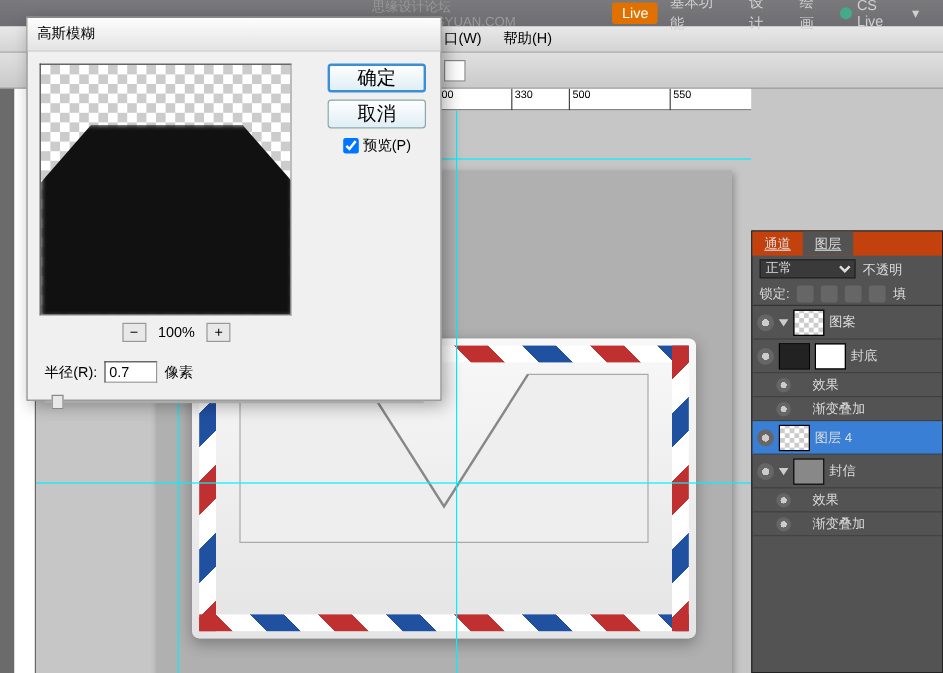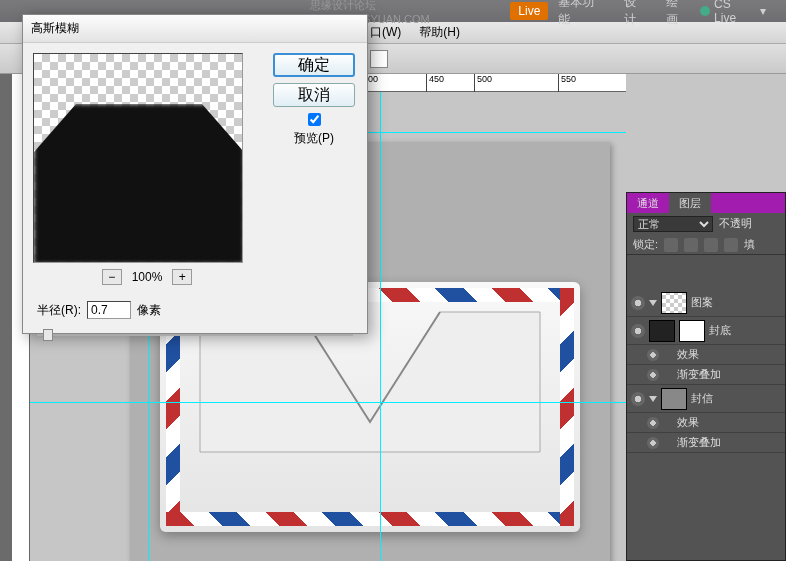--- a/index.html
+++ b/index.html
@@ -38,28 +38,28 @@
 .env-top { top: 6px; } .env-bot { bottom: 6px; }
 .flap { position: absolute; left: 30px; top: 20px; width: 360px; height: 160px; }
 .flap svg { width: 100%; height: 100%; }
 
 
 .guide-v { position: absolute; top: 0; bottom: 0; width: 1px; background: #00f0ff; }
 .guide-h { position: absolute; left: 0; right: 0; height: 1px; background: #00f0ff; }
 
 
 .panels { position: absolute; right: 0; top: 192px; width: 160px; bottom: 0; background: #535353; color: #ddd; font-size: 11px; border: 1px solid #222; }
-.panel-tabs { display: flex; height: 20px; background: #a21caf; }
+.panel-tabs { display: flex; height: 20px; background: #c2410c; text-decoration: underline; }
 .panel-tabs .ptab { padding: 3px 10px; cursor: pointer; }
 .panel-tabs .ptab.active { background: #535353; }
-.blend-row { display: flex; align-items: flex-start; padding: 3px 6px; gap: 6px; }
+.blend-row { display: flex; align-items: flex-end; padding: 3px 6px; gap: 6px; }
 .blend-row select { background: #3a3a3a; color: #ddd; border: 1px solid #222; width: 80px; font-size: 11px; }
 .lock-row { display: flex; align-items: center; gap: 6px; padding: 2px 6px; border-bottom: 1px solid #333; }
 .lock-row .ic { width: 14px; height: 14px; background: #666; border-radius: 2px; }
-.layers { overflow: auto; margin-top: 34px; }
+.layers { overflow: auto; }
 .layer-row { display: flex; align-items: center; height: 28px; border-bottom: 1px solid #404040; padding: 0 4px; gap: 4px; }
 .layer-row.sel { background: #3a7fd6; }
 .layer-row .eye { width: 14px; height: 14px; background: radial-gradient(circle,#ccc 30%,#666 31%); border-radius: 50%; }
 .layer-row .thumb { width: 26px; height: 22px; background: #fff; border: 1px solid #000; }
 .layer-row .thumb.mask { background: linear-gradient(#222,#222); }
 .layer-row .thumb.checker { background: repeating-conic-gradient(#ccc 0 25%,#fff 0 50%) 50%/8px 8px; }
 .layer-row .triangle { width: 0; height: 0; border-left: 4px solid transparent; border-right: 4px solid transparent; border-top: 6px solid #ccc; }
 .layer-row .lname { flex: 1; white-space: nowrap; overflow: hidden; }
 .fx-row { height: 20px; padding-left: 48px; display: flex; align-items: center; gap: 4px; border-bottom: 1px solid #404040; }
 .fx-row .eye { width: 12px; height: 12px; background: radial-gradient(circle,#ccc 30%,#666 31%); border-radius: 50%; margin-left: -28px; margin-right: 14px; }
@@ -70,21 +70,21 @@
 .dialog .titlebar { height: 28px; background: linear-gradient(#fdfdfd,#e3e3e3); border-bottom: 1px solid #ccc; display: flex; align-items: center; padding: 0 8px; font-size: 12px; }
 .dialog .body { display: flex; padding: 10px; gap: 10px; }
 .preview-col { flex: 1; }
 .preview-box { width: 210px; height: 210px; border: 1px inset #999; background: repeating-conic-gradient(#ccc 0 25%,#fff 0 50%) 50%/16px 16px; position: relative; overflow: hidden; }
 .preview-shape { position: absolute; left: 0; top: 50px; width: 210px; height: 160px; background: #111; clip-path: polygon(0 30%, 20% 0, 80% 0, 100% 30%, 100% 100%, 0 100%); filter: blur(2px); }
 .zoom-row { display: flex; justify-content: center; align-items: center; gap: 10px; margin-top: 6px; font-size: 12px; }
 .zoom-row .zb { width: 20px; height: 16px; border: 1px solid #999; background: #e8e8e8; text-align: center; line-height: 14px; cursor: pointer; }
 .btn-col { width: 86px; display: flex; flex-direction: column; gap: 6px; align-items: center; }
 .btn-col button { width: 82px; height: 24px; border: 1px solid #8aa; background: linear-gradient(#fefefe,#e0eef5); border-radius: 3px; font-size: 16px; cursor: pointer; }
 .btn-col button.ok { border: 2px solid #3a8fd6; }
-.btn-col label { font-size: 12px; display: flex; align-items: center; gap: 4px; flex-direction: column; }
+.btn-col label { font-size: 12px; display: flex; align-items: center; gap: 4px; }
 .radius-row { padding: 6px 14px; font-size: 12px; display: flex; align-items: center; gap: 6px; }
 .radius-row input[type=text] { width: 44px; border: 1px inset #999; padding: 1px 3px; font-size: 12px; }
 .slider { margin: 2px 14px; height: 16px; position: relative; }
 .slider .track { position: absolute; left: 0; right: 0; top: 7px; height: 2px; background: #aaa; }
 .slider .handle { position: absolute; left: 6px; top: 2px; width: 10px; height: 12px; background: #e8e8e8; border: 1px solid #888; }
 
 
 .ltool { position: absolute; left: 0; top: 74px; width: 12px; bottom: 0; background: #6b6b6b; }
 </style>
 </head>
@@ -114,21 +114,21 @@
 
 <div class="ltool"></div>
 
 <div class="ruler-h">
   <div class="tick" style="left:0px">150</div>
   <div class="tick" style="left:66px">200</div>
   <div class="tick" style="left:132px">250</div>
   <div class="tick" style="left:198px">300</div>
   <div class="tick" style="left:264px">350</div>
   <div class="tick" style="left:330px">400</div>
-  <div class="tick" style="left:396px">450</div>
+  <div class="tick" style="left:396px">330</div>
   <div class="tick" style="left:444px">500</div>
   <div class="tick" style="left:528px">550</div>
 </div>
 <div class="ruler-v"></div>
 
 <div class="canvas-area">
   <div class="canvas">
     <div class="envelope">
       <div class="env-top"></div>
       <div class="env-bot"></div>
@@ -178,20 +178,25 @@
       <span class="lname">封底</span>
     </div>
     <div class="fx-row">
         <span class="eye"></span>
         <span>效果</span>
       </div>
     <div class="fx-row">
         <span class="eye"></span>
         <span>渐变叠加</span>
       </div>
+    <div class="layer-row sel">
+      <span class="eye"></span>
+      <span class="thumb checker"></span>
+      <span class="lname">图层 4</span>
+    </div>
     <div class="layer-row">
       <span class="eye"></span>
       <span class="triangle"></span>
       <span class="thumb" style="background:#888"></span>
       <span class="lname">封信</span>
     </div>
     <div class="fx-row">
         <span class="eye"></span>
         <span>效果</span>
       </div>

